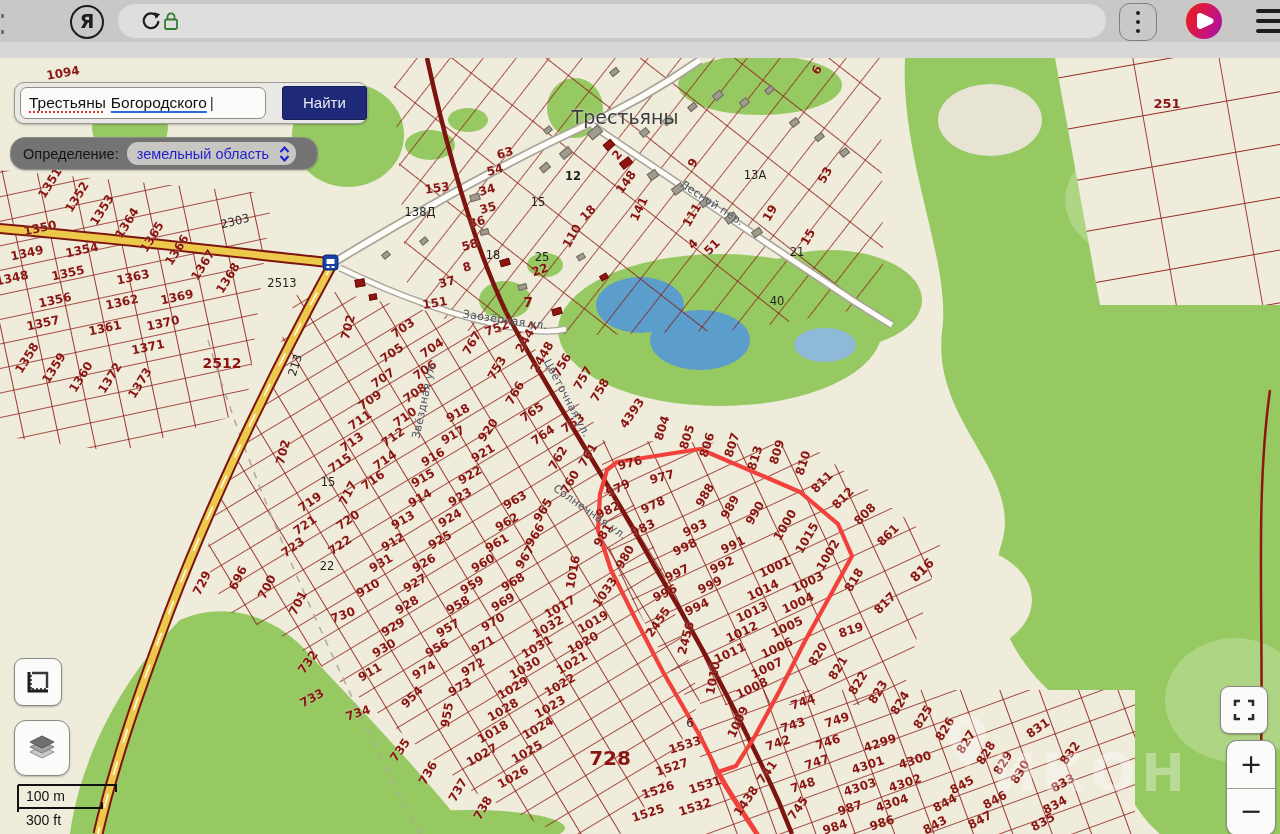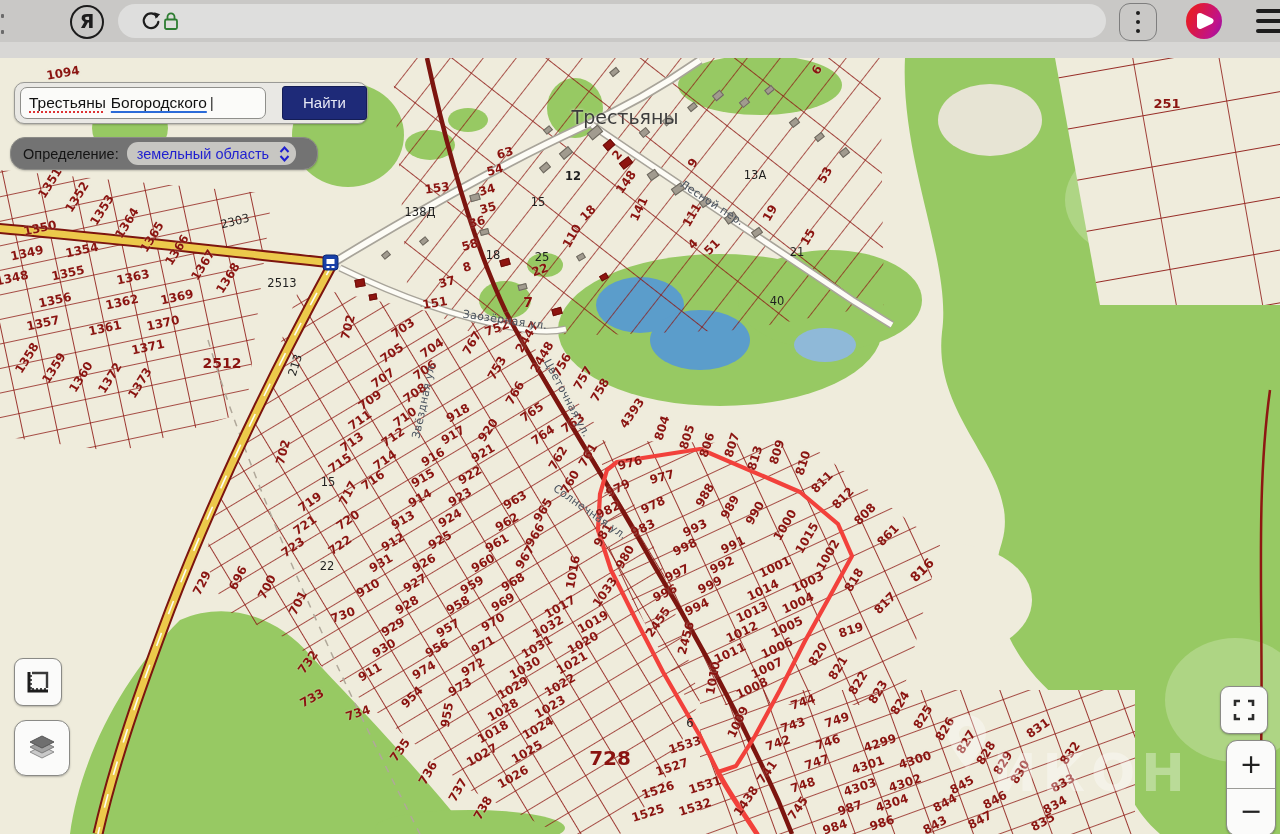--- a/index.html
+++ b/index.html
@@ -535,20 +535,27 @@
   </div>
 
   <div id="layersbtn" class="mapbtn">
     <svg width="34" height="34" viewBox="0 0 34 34">
       <polygon points="17,15 29,21 17,27 5,21" fill="#c9c9c9" stroke="#8d8d8d" stroke-width="1"></polygon>
       <polygon points="17,10 29,16 17,22 5,16" fill="#a3a3a3" stroke="#7c7c7c" stroke-width="1"></polygon>
       <polygon points="17,5 29,11 17,17 5,11" fill="#6f6f6f" stroke="#565656" stroke-width="1"></polygon>
     </svg>
   </div>
 
+  <div id="scalebar">
+    <svg width="115" height="52" viewBox="0 0 115 52">
+      <path d="M4,5 V32 M4,5 H102 V12 M4,28 H88 V22" fill="none" stroke="#111" stroke-width="2"></path>
+    </svg>
+    <span class="t" style="top:8px">100 m</span>
+    <span class="t" style="top:32px">300 ft</span>
+  </div>
 
   <div id="fsbtn" class="mapbtn">
     <svg width="22" height="22" viewBox="0 0 22 22">
       <path d="M2,7 V2 H7 M15,2 H20 V7 M20,15 V20 H15 M7,20 H2 V15" fill="none" stroke="#2b2b2b" stroke-width="2.6"></path>
     </svg>
   </div>
 
   <div id="zoomctl">
     <div id="zin">+</div>
     <div id="zout">−</div>

